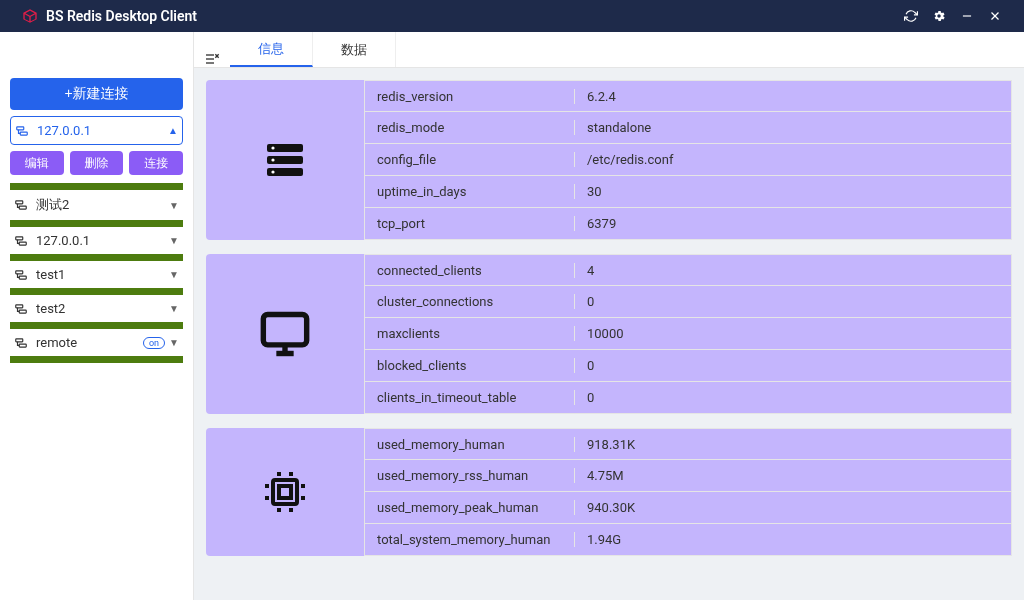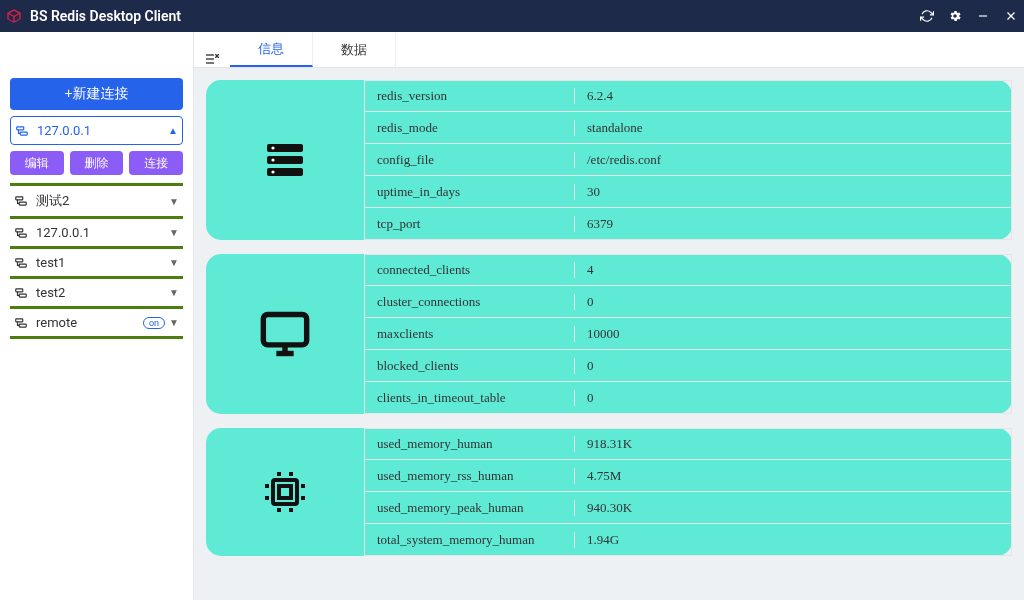--- a/index.html
+++ b/index.html
@@ -1,52 +1,52 @@
 <!DOCTYPE html>
 <html><head>
 <meta charset="utf-8">
 <style>
 * { box-sizing: border-box; margin: 0; padding: 0; }
 body { font-family: -apple-system, "Segoe UI", Roboto, sans-serif; font-size: 14px; color: #333; background: #eef1f4; width: 1024px; height: 600px; overflow: hidden; }
 
 
-.titlebar { background: #1e2a4a; color: #fff; height: 32px; display: flex; align-items: center; padding: 0 6px; }
+.titlebar { background: #1e2a4a; color: #fff; height: 32px; display: flex; align-items: center; padding: 0 22px; }
 .titlebar .logo { margin-right: 8px; display: flex; align-items: center; }
 .titlebar .title { font-weight: 600; font-size: 14px; flex: 1; }
 .titlebar .win-controls { display: flex; gap: 14px; }
 .titlebar .win-controls span { cursor: pointer; font-size: 14px; }
 
 
 .container { display: flex; height: calc(600px - 32px); }
 
 
 .sidebar { width: 194px; background: #fff; padding: 10px; display: flex; flex-direction: column; gap: 6px; border-right: 1px solid #e5e5e5; }
 .new-btn { background: #2563eb; color: #fff; border: none; border-radius: 4px; height: 32px; font-size: 14px; cursor: pointer; display: flex; align-items: center; justify-content: center; gap: 4px; margin-top: 36px; }
 
-.conn-item { border-bottom: 3px solid #4d7c0f; }
+.conn-item { border-bottom: 7px solid #4d7c0f; }
 .conn-row { display: flex; align-items: center; padding: 6px 4px; cursor: pointer; font-size: 13px; color: #333; }
 .conn-row.active { color: #2563eb; border: 1px solid #2563eb; border-radius: 4px; }
 .conn-icon { width: 16px; display: inline-flex; margin-right: 6px; }
 .conn-label { flex: 1; }
 .conn-caret { font-size: 10px; color: #666; }
 .conn-row.active .conn-caret { color: #2563eb; }
 .badge-on { font-size: 9px; border: 1px solid #2563eb; color: #2563eb; border-radius: 8px; padding: 0 5px; margin-right: 4px; }
 
 .conn-actions { display: flex; gap: 6px; padding: 6px 0 8px; justify-content: center; }
 .conn-actions button { flex: 1; background: #8b5cf6; color: #fff; border: none; border-radius: 4px; font-size: 12px; height: 24px; cursor: pointer; }
 
 
 .main { flex: 1; display: flex; flex-direction: column; }
 .tabs { background: #fff; border-bottom: 1px solid #e5e5e5; display: flex; align-items: flex-end; height: 36px; }
 .tool-collapse { padding: 0 10px; cursor: pointer; display: flex; align-items: center; }
 .tab { padding: 0 28px; height: 100%; display: flex; align-items: center; font-size: 13px; cursor: pointer; border-right: 1px solid #eee; }
 .tab.active { color: #2563eb; border-bottom: 2px solid #2563eb; }
 
 .content { padding: 12px; overflow-y: auto; }
-.info-card { background: #5eead4; border-radius: 15px; margin-bottom: 14px; display: flex; font-family: Liberation Serif, serif; }
+.info-card { background: #c4b5fd; border-radius: 4px; margin-bottom: 14px; display: flex; }
 .card-icon { width: 158px; display: flex; align-items: center; justify-content: center; }
 .card-table { flex: 1; }
 .info-row { display: flex; border: 1px solid #e5e5e5; border-top: none; height: 32px; align-items: center; }
 .info-row:first-child { border-top: 1px solid #e5e5e5; }
 .info-key { width: 210px; padding: 0 12px; border-right: 1px solid #e5e5e5; font-size: 13px; }
 .info-val { flex: 1; padding: 0 12px; font-size: 13px; }
 
 svg { display: block; }
 </style>
 </head>

